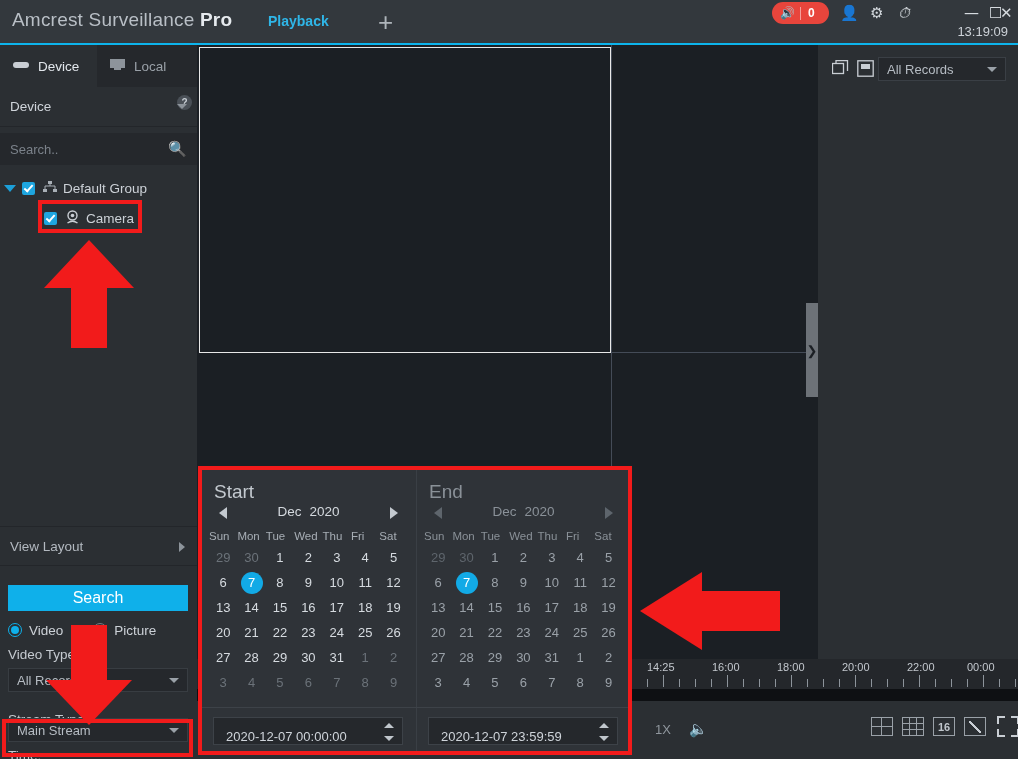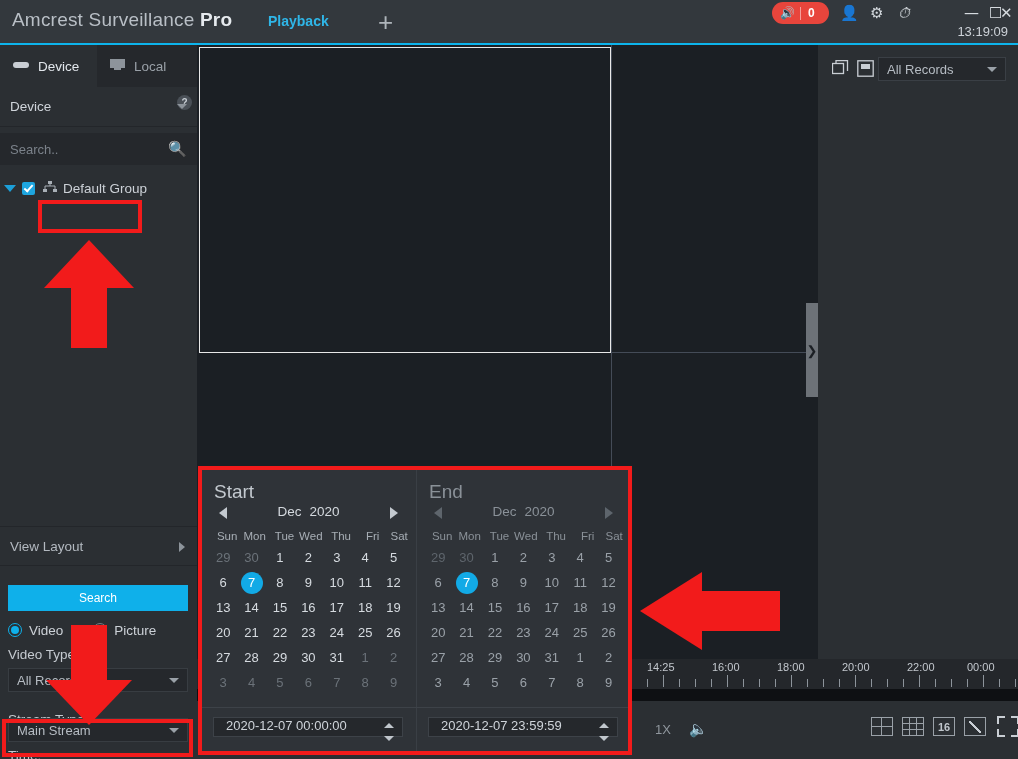--- a/index.html
+++ b/index.html
@@ -122,21 +122,21 @@
   }
   .viewlayout .lbl { margin-left: 10px; font-size: 13.5px; color: #b3b9c0; }
   .viewlayout .arr {
     position: absolute; right: 12px; top: 15px;
     width: 0; height: 0; border-top: 5px solid transparent;
     border-bottom: 5px solid transparent; border-left: 6px solid #8d949b;
   }
 
   .srchbtn {
     position: absolute; left: 8px; top: 540px; width: 180px; height: 26px;
-    background: #0fb0ea; color: #fff; font-size: 12px;
+    background: #0fb0ea; color: #fff; font-size: 16px;
     display: flex; align-items: center; justify-content: center; cursor: pointer;
   }
   .radios {
     position: absolute; left: 8px; top: 574px; width: 185px; height: 22px;
     display: flex; align-items: center;
   }
   .radio { display: flex; align-items: center; font-size: 13.5px; color: #ccd1d7; }
   .radio .dot {
     width: 14px; height: 14px; border-radius: 50%; border: 1px solid #757c84;
     background: #2b2f33; margin-right: 7px; position: relative;
@@ -255,38 +255,38 @@
     border-left: 8px solid #c3c9cf;
   }
   .cal-mon { position: absolute; left: 0; top: 3px; width: 215px; text-align: center;
              font-size: 13.5px; color: #d4d9de; }
   .cal-mon .yr { margin-left: 8px; }
   .cal-grid {
     position: absolute; left: 8px; top: 58px; width: 199px;
     display: grid; grid-template-columns: repeat(7, 28.4px);
   }
   .cal-dow {
-    height: 18px; line-height: 18px; text-align: right; font-size: 11.5px; color: #a7aeb5;
+    height: 18px; line-height: 18px; text-align: left; font-size: 11.5px; color: #a7aeb5;
   }
   .cal-day {
     height: 25px; line-height: 25px; text-align: center; font-size: 13px; color: #d6dbe0;
     cursor: pointer; position: relative;
   }
   .cal-day.out { color: #6b7279; }
   .cal-day.sel { color: #fff; }
   .cal-day.sel::before {
     content: ""; position: absolute; left: 50%; top: 50%;
     width: 22px; height: 22px; margin: -11px 0 0 -11px;
     border-radius: 50%; background: #12aae6; z-index: -1;
   }
   .cal-day.sel { z-index: 1; }
   .cal-sep { position: absolute; left: 0; top: 238px; width: 215px; height: 1px; background: #3d4248; }
   .cal-input {
-    position: absolute; left: 12px; top: 248px; width: 190px; height: 20px;
-    background: #25282c; border: 1px solid #3d4248; display: flex; align-items: flex-start;
+    position: absolute; left: 12px; top: 248px; width: 190px; height: 28px;
+    background: #25282c; border: 1px solid #3d4248; display: flex; align-items: flex-end;
   }
   .cal-input .val { margin-left: 12px; font-size: 13px; color: #cfd4da; }
   .spin { position: absolute; right: 8px; top: 4px; width: 10px; height: 20px; cursor: pointer; }
   .spin .up, .spin .dn { position: absolute; left: 0; width: 0; height: 0;
     border-left: 5px solid transparent; border-right: 5px solid transparent; }
   .spin .up { top: 1px; border-bottom: 5px solid #c0c6cc; }
   .spin .dn { bottom: 1px; border-top: 5px solid #c0c6cc; }
   .calhalf.right .cal-title,
   .calhalf.right .cal-mon,
   .calhalf.right .cal-dow { color: #8a9198; }
@@ -391,20 +391,31 @@
         <span class="cbx"></span>
         <span>
           <svg width="14" height="12" viewBox="0 0 14 12">
               <rect x="5" y="0" width="4" height="3" fill="#a9b0b7"></rect>
               <rect x="0" y="8" width="4" height="3" fill="#a9b0b7"></rect>
               <rect x="10" y="8" width="4" height="3" fill="#a9b0b7"></rect>
               <path d="M7 3 v2 M2 8 V5 H12 V8" stroke="#a9b0b7" fill="none" stroke-width="1"></path>
             </svg>
         </span>
         <span class="nm">Default Group</span>
+      </div>
+      <div class="tnode child">
+        <span class="cbx"></span>
+        <span>
+          <svg width="15" height="14" viewBox="0 0 15 14">
+              <circle cx="7.5" cy="5.5" r="4.5" fill="none" stroke="#c9ced4" stroke-width="1.4"></circle>
+              <circle cx="7.5" cy="5.5" r="1.8" fill="#c9ced4"></circle>
+              <path d="M2.5 13 Q7.5 9.5 12.5 13" fill="none" stroke="#c9ced4" stroke-width="1.4"></path>
+            </svg>
+        </span>
+        <span class="nm">Camera</span>
       </div>
     </div>
 
     <div class="viewlayout">
       <span class="lbl">View Layout</span>
       <span class="arr"></span>
     </div>
 
     <div class="srchbtn">Search</div>
 

